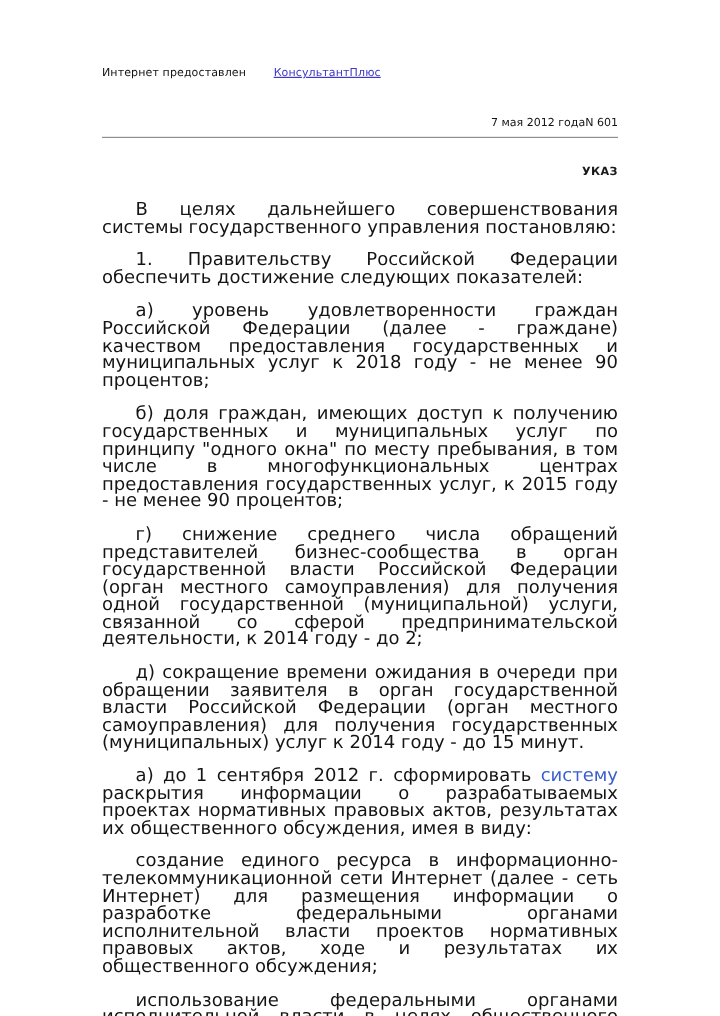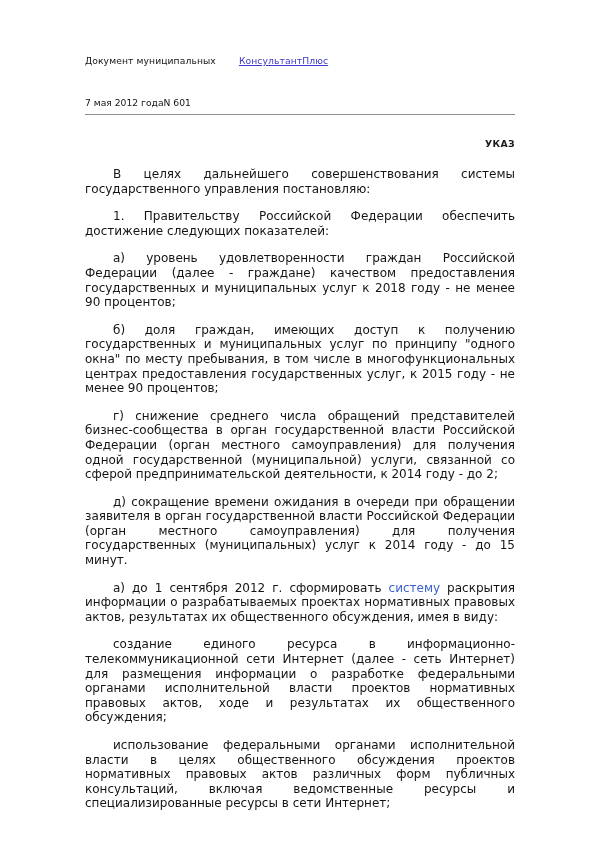--- a/index.html
+++ b/index.html
@@ -29,21 +29,21 @@
     white-space: nowrap;
     letter-spacing: 0.01em;
   }
   .provider-brand {
     color: #3c38c8;
     margin-left: 20px;
   }
   .doc-meta {
     margin-top: 29px;
     display: flex;
-    justify-content: flex-start;
+    justify-content: flex-end;
     align-items: baseline;
     font-size: 9.2px;
     line-height: 13px;
     color: #141414;
   }
   .rule {
     margin-top: 5px;
     border: 0;
     border-top: 1px solid #8f8f8f;
     height: 0;
@@ -71,42 +71,42 @@
     font-size: 9.3px;
     font-weight: bold;
     line-height: 14.5px;
     letter-spacing: 0.01em;
   }
   .body-block {
     margin-top: 17px;
   }
   p.para {
     margin: 0 0 13px 0;
-    font-size: 12px;
+    font-size: 15px;
     line-height: 14.6px;
     text-align: justify;
     text-indent: 28px;
     color: #141414;
     hyphens: none;
   }
   p.para:last-child {
     margin-bottom: 0;
   }
   a.doclink {
     color: #3a5fcd;
     text-decoration: none;
   }
 </style>
 </head>
 <body>
 
 <div class="page">
 
   <div class="provider-line">
-    <span>Документ муниципальных </span><a class="provider-brand" href="#" style="color: rgb(60, 56, 200);">КонсультантПлюс</a>
+    <span>Интернет предоставлен </span><a class="provider-brand" href="#" style="color: rgb(60, 56, 200);">КонсультантПлюс</a>
   </div>
 
   <div class="doc-meta">
     <span>7 мая 2012 года</span>
     <span>N 601</span>
   </div>
 
   <hr class="rule">
 
   <div class="title-block">

